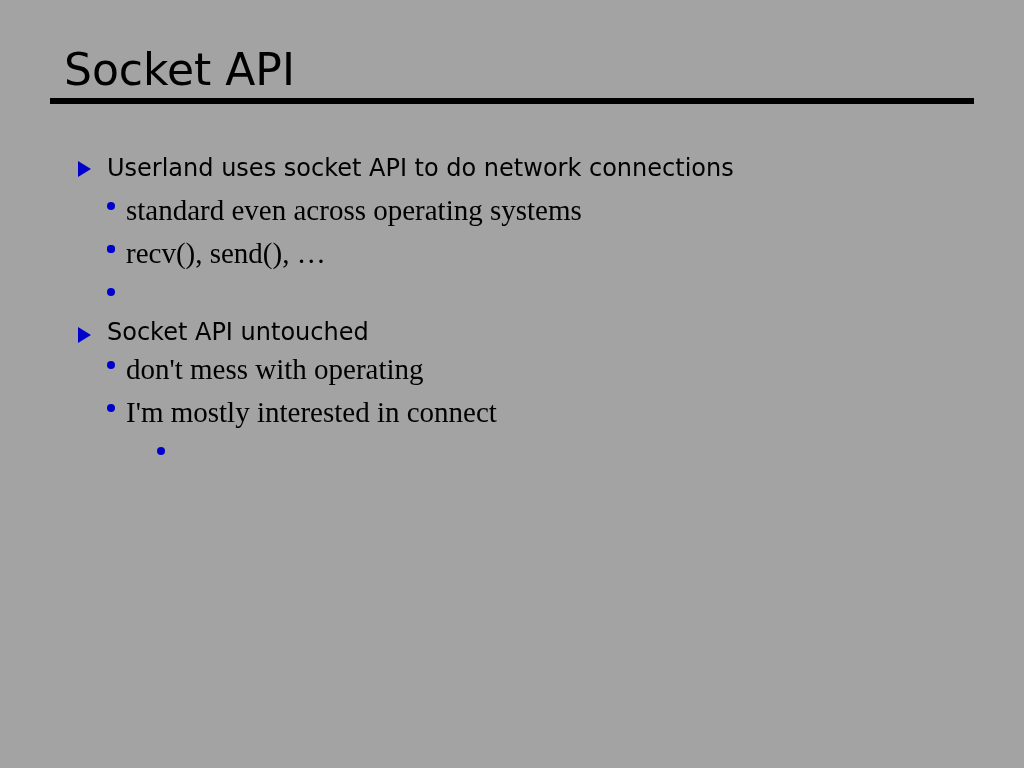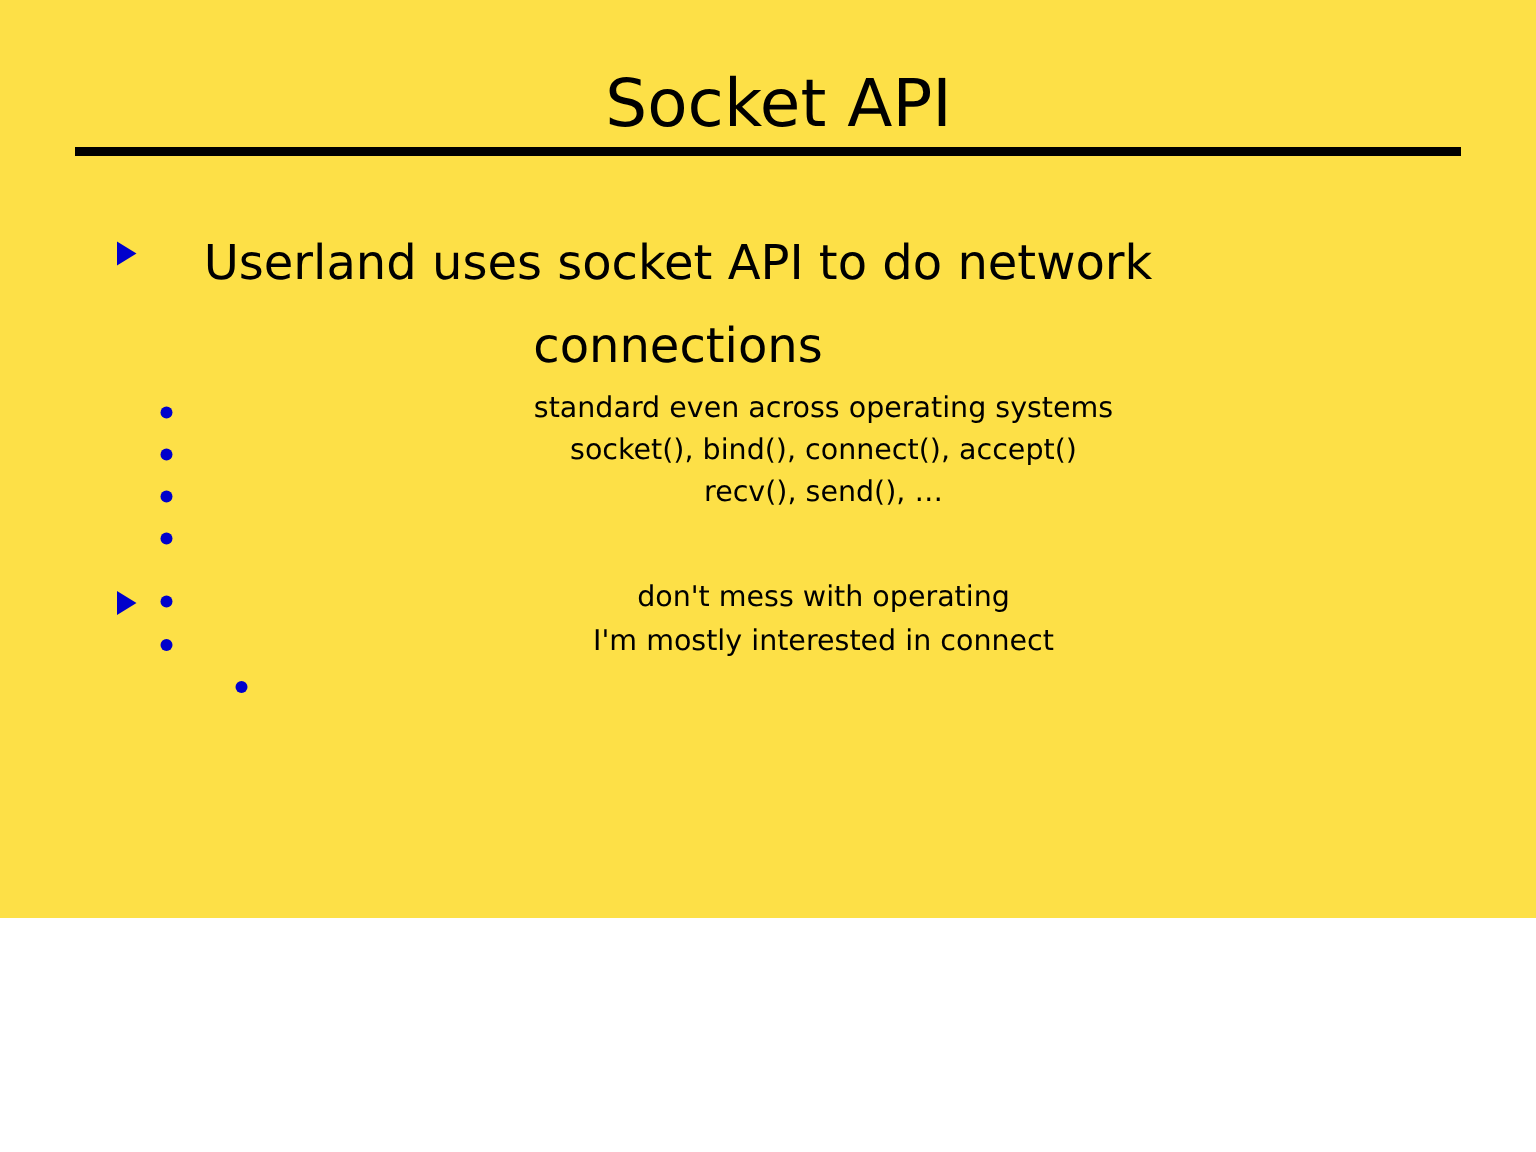--- a/index.html
+++ b/index.html
@@ -8,24 +8,23 @@
     padding: 0;
     background: #ffffff;
   }
   body {
     font-family: "DejaVu Sans", sans-serif;
     color: #000000;
   }
   .slide {
     position: relative;
     width: 1024px;
-    height: 612px;
-    background: #fde047;
+    height: 768px;
+    background: #a3a3a3;
     overflow: hidden;
-    text-align: center;
   }
 
   
   .title-block {
     position: absolute;
     left: 50px;
     top: 48px;
     width: 924px;
   }
   .slide-title {
@@ -49,44 +48,45 @@
   .body-block {
     position: absolute;
     left: 72px;
     top: 148px;
     width: 900px;
   }
 
   .lvl1 {
     position: relative;
     padding-left: 35px;
-    font-size: 32px;
+    font-size: 24px;
     line-height: 1.72;
     color: #000000;
     margin: 0 0 0 0;
     max-width: 690px;
   }
   .lvl1 .tri {
     position: absolute;
     left: 6px;
     top: 13px;
     width: 0;
     height: 0;
     border-top: 8px solid transparent;
     border-bottom: 8px solid transparent;
     border-left: 13px solid #0000CC;
   }
 
   .lvl2 {
     position: relative;
     padding-left: 54px;
-    font-size: 19px;
+    font-size: 29px;
     line-height: 1.48;
     color: #000000;
     margin: 0;
+    font-family: Liberation Serif, serif;
   }
   .lvl2 .dot {
     position: absolute;
     left: 35px;
     top: 13px;
     width: 8px;
     height: 8px;
     border-radius: 50%;
     background: #0000CC;
   }
@@ -142,37 +142,37 @@
         <span class="tri"></span>
         <span>Userland uses socket API to do network connections</span>
       </div>
       <ul class="plain">
         <li class="lvl2">
           <span class="dot"></span>
           <span>standard even across operating systems</span>
         </li>
         <li class="lvl2">
           <span class="dot"></span>
-          <span>socket(), bind(), connect(), accept()</span>
         </li>
         <li class="lvl2">
           <span class="dot"></span>
           <span>recv(), send(), …</span>
         </li>
         <li class="lvl2">
           <span class="dot"></span>
         </li>
       </ul>
     </div>
 
     <div class="group-gap"></div>
 
     <div class="section">
       <div class="lvl1 second">
         <span class="tri"></span>
+        <span>Socket API untouched</span>
       </div>
       <ul class="plain">
         <li class="lvl2">
           <span class="dot"></span>
           <span>don't mess with operating</span>
         </li>
         <li class="lvl2">
           <span class="dot"></span>
           <span>I'm mostly interested in connect</span>
         </li>

